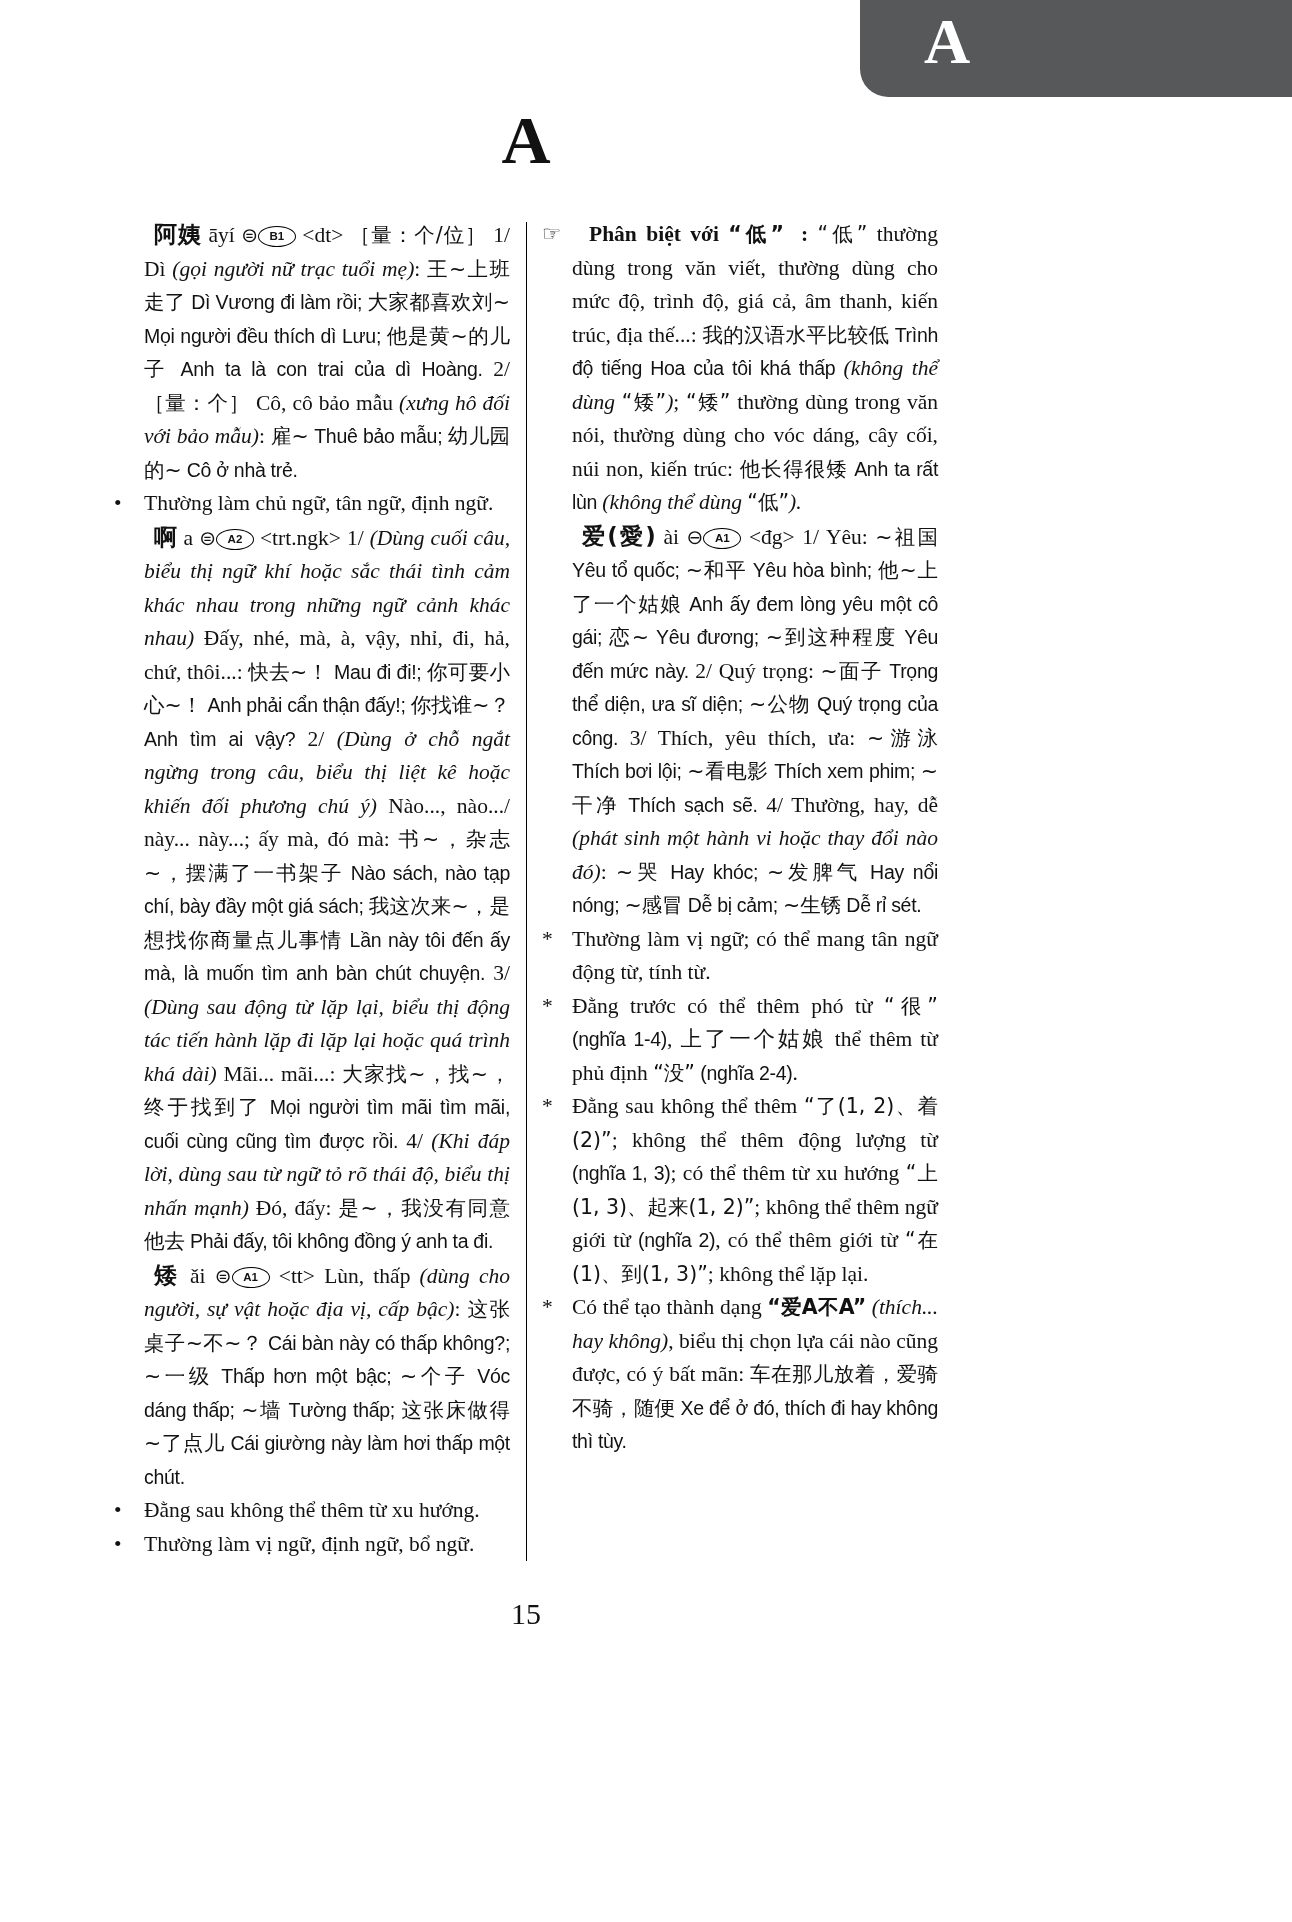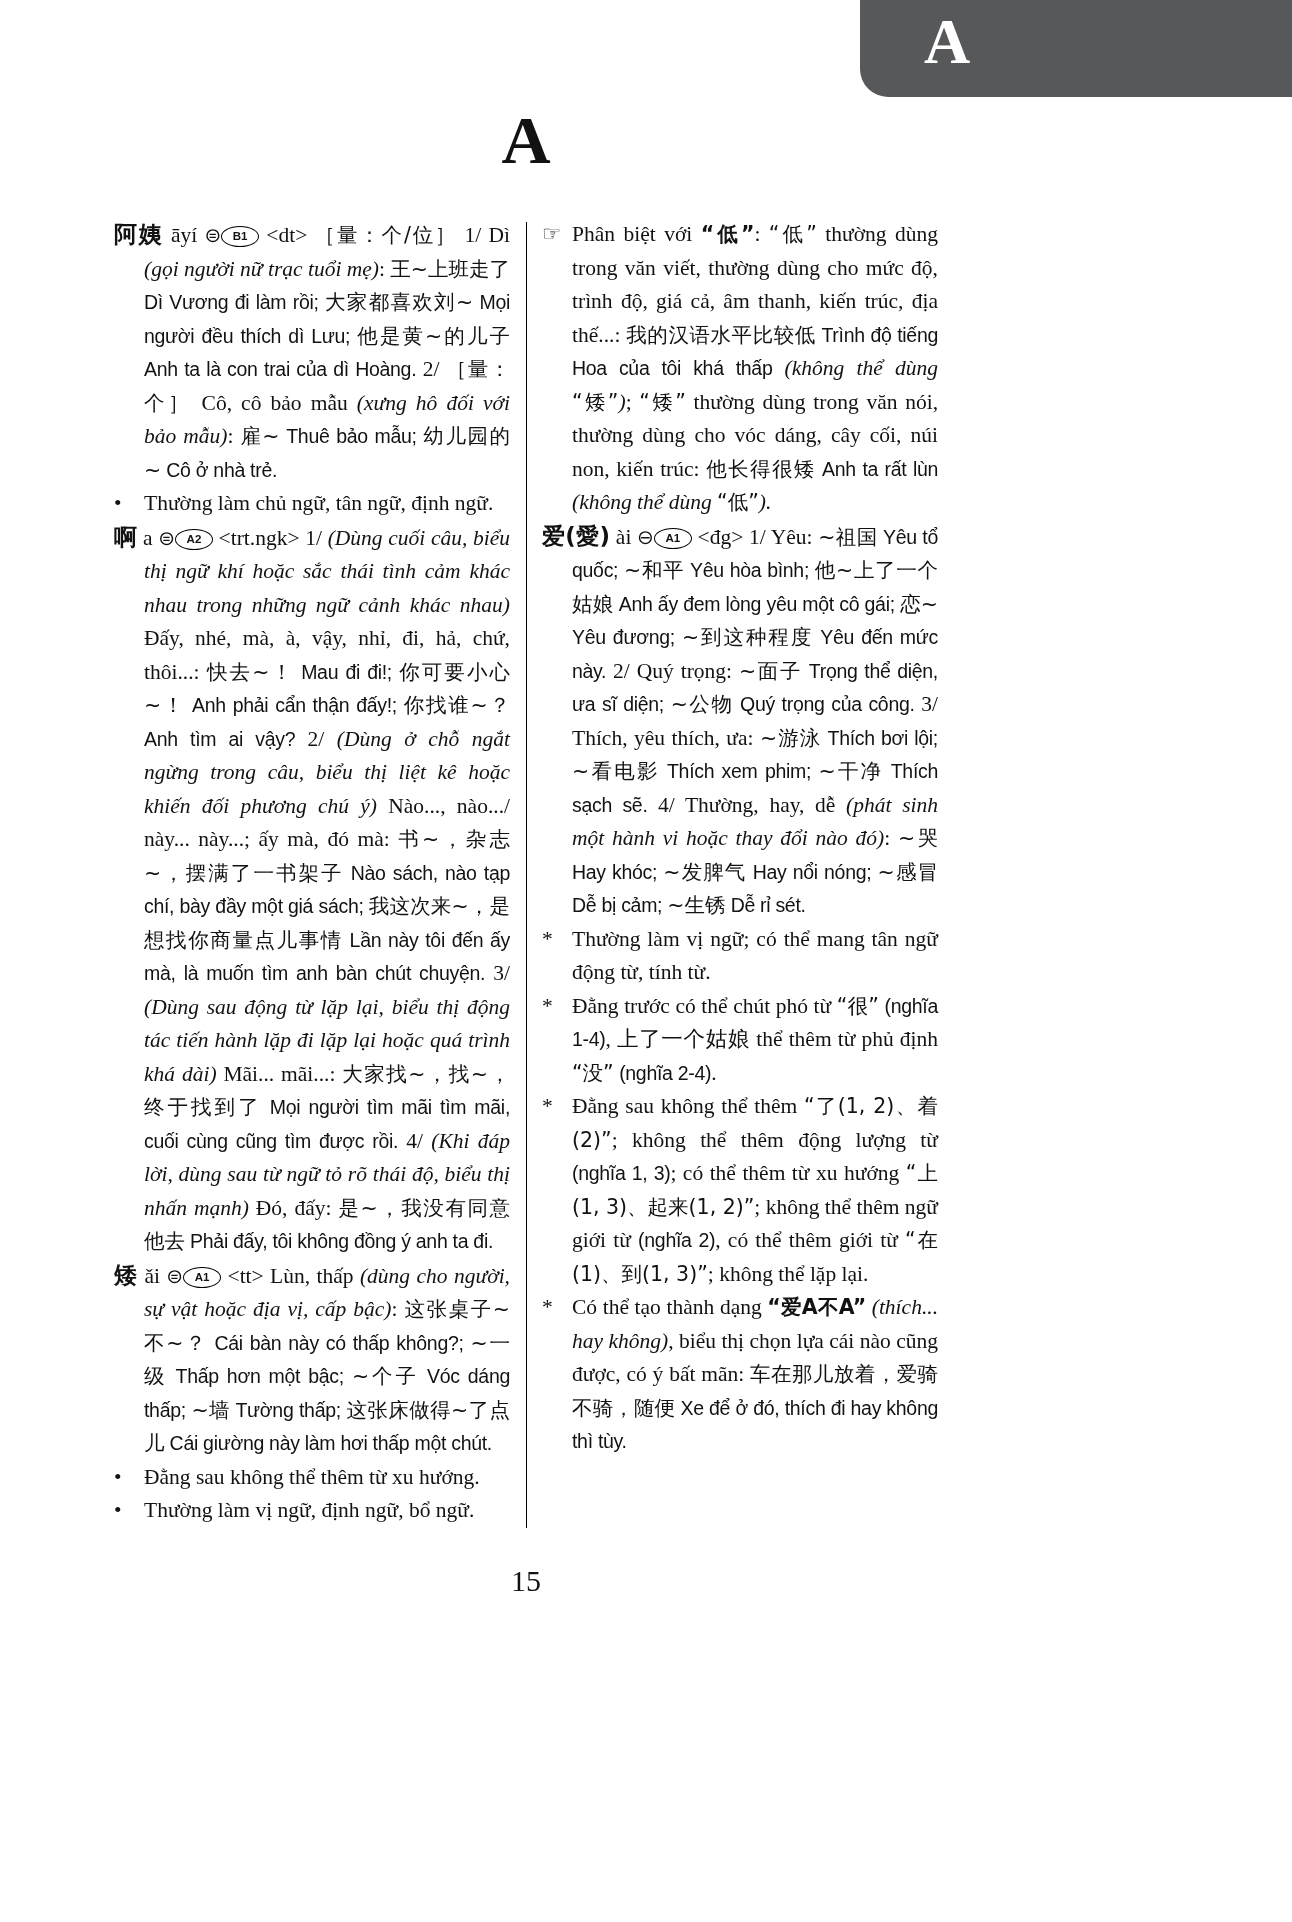--- a/index.html
+++ b/index.html
@@ -24,36 +24,36 @@
   }
   .columns {
     margin-left:114px; width:824px; display:flex; margin-top:44px;
   }
   .col {
     width:396px; font-size:21.5px; line-height:33.5px; text-align:justify;
   }
   .divider { width:1px; background:#000; margin:4px 15.5px 0 15.5px; }
   p.block { padding-left:30px; text-indent:-30px; margin:0; }
   .marker { display:inline-block; width:30px; text-indent:0; }
-  .s-hw  { font-family:"DejaVu Sans", sans-serif; font-weight:bold; font-size:23px; }
+  .s-hw  { font-family:"DejaVu Sans", sans-serif; font-weight:bold; font-size:23px;margin-left:40px; }
   .s-py  { font-family:"Liberation Serif", serif; }
   .s-sym { font-family:"DejaVu Sans", sans-serif; font-size:20px; }
   .s-badge {
     display:inline-block; width:38px; height:21px; border:1.5px solid #000;
     border-radius:50%; font-size:11.5px; line-height:18px; text-align:center;
     vertical-align:2px; font-family:"Liberation Sans", sans-serif;
     text-indent:0; font-weight:bold;
   }
   .s-tag { font-family:"Liberation Serif", serif; }
   .s-cn  { font-family:"DejaVu Sans", sans-serif; font-size:20.5px; }
   .s-cnb { font-family:"DejaVu Sans", sans-serif; font-size:20.5px; font-weight:bold; }
   .s-gl  { font-family:"Liberation Sans", sans-serif; font-size:19.5px; letter-spacing:-0.3px; }
   .s-vi  { font-family:"Liberation Serif", serif; }
   .s-it  { font-family:"Liberation Serif", serif; font-style:italic; }
-  .s-b   { font-family:"Liberation Serif", serif; font-weight:normal; }
+  .s-b   { font-family:"Liberation Serif", serif; font-weight:bold;margin-left:17px; }
   .page-number {
     margin:36px 0 0 114px; width:824px; text-align:center;
     font-size:30px; font-family:"Liberation Serif", serif;
   }
 </style>
 </head>
 <body>
 
 <div class="corner-tab">
   <span class="tab-letter">A</span>
@@ -68,19 +68,19 @@
       <p class="block entry"><span class="s-hw">啊</span><span class="s-py"> a </span><span class="s-sym">⊜</span><span class="s-badge">A2</span><span class="s-tag"> &lt;trt.ngk&gt; </span><span class="s-vi">1/ </span><span class="s-it">(Dùng cuối câu, biểu thị ngữ khí hoặc sắc thái tình cảm khác nhau trong những ngữ cảnh khác nhau)</span><span class="s-vi"> Đấy, nhé, mà, à, vậy, nhỉ, đi, hả, chứ, thôi...: </span><span class="s-cn">快去~！</span><span class="s-gl"> Mau đi đi!; </span><span class="s-cn">你可要小心~！</span><span class="s-gl"> Anh phải cẩn thận đấy!; </span><span class="s-cn">你找谁~？</span><span class="s-gl"> Anh tìm ai vậy? </span><span class="s-vi">2/ </span><span class="s-it">(Dùng ở chỗ ngắt ngừng trong câu, biểu thị liệt kê hoặc khiến đối phương chú ý)</span><span class="s-vi"> Nào..., nào.../ này... này...; ấy mà, đó mà: </span><span class="s-cn">书~，杂志~，摆满了一书架子</span><span class="s-gl"> Nào sách, nào tạp chí, bày đầy một giá sách; </span><span class="s-cn">我这次来~，是想找你商量点儿事情</span><span class="s-gl"> Lần này tôi đến ấy mà, là muốn tìm anh bàn chút chuyện. </span><span class="s-vi">3/ </span><span class="s-it">(Dùng sau động từ lặp lại, biểu thị động tác tiến hành lặp đi lặp lại hoặc quá trình khá dài)</span><span class="s-vi"> Mãi... mãi...: </span><span class="s-cn">大家找~，找~，终于找到了</span><span class="s-gl"> Mọi người tìm mãi tìm mãi, cuối cùng cũng tìm được rồi. </span><span class="s-vi">4/ </span><span class="s-it">(Khi đáp lời, dùng sau từ ngữ tỏ rõ thái độ, biểu thị nhấn mạnh)</span><span class="s-vi"> Đó, đấy: </span><span class="s-cn">是~，我没有同意他去</span><span class="s-gl"> Phải đấy, tôi không đồng ý anh ta đi.</span></p>
       <p class="block entry"><span class="s-hw">矮</span><span class="s-py"> ǎi </span><span class="s-sym">⊜</span><span class="s-badge">A1</span><span class="s-tag"> &lt;tt&gt; </span><span class="s-vi">Lùn, thấp </span><span class="s-it">(dùng cho người, sự vật hoặc địa vị, cấp bậc)</span><span class="s-vi">: </span><span class="s-cn">这张桌子~不~？</span><span class="s-gl"> Cái bàn này có thấp không?; </span><span class="s-cn">~一级</span><span class="s-gl"> Thấp hơn một bậc; </span><span class="s-cn">~个子</span><span class="s-gl"> Vóc dáng thấp; </span><span class="s-cn">~墙</span><span class="s-gl"> Tường thấp; </span><span class="s-cn">这张床做得~了点儿</span><span class="s-gl"> Cái giường này làm hơi thấp một chút.</span></p>
       <p class="block bullet"><span class="marker">•</span><span class="s-vi">Đằng sau không thể thêm từ xu hướng.</span></p>
       <p class="block bullet"><span class="marker">•</span><span class="s-vi">Thường làm vị ngữ, định ngữ, bổ ngữ.</span></p>
     </div>
   <div class="divider"></div>
   <div class="col">
       <p class="block pointer"><span class="marker">☞</span><span class="s-b">Phân biệt với </span><span class="s-cnb">“低”</span><span class="s-b">: </span><span class="s-cn">“低”</span><span class="s-vi"> thường dùng trong văn viết, thường dùng cho mức độ, trình độ, giá cả, âm thanh, kiến trúc, địa thế...: </span><span class="s-cn">我的汉语水平比较低</span><span class="s-gl"> Trình độ tiếng Hoa của tôi khá thấp </span><span class="s-it">(không thể dùng </span><span class="s-cn">“矮”</span><span class="s-it">)</span><span class="s-vi">; </span><span class="s-cn">“矮”</span><span class="s-vi"> thường dùng trong văn nói, thường dùng cho vóc dáng, cây cối, núi non, kiến trúc: </span><span class="s-cn">他长得很矮</span><span class="s-gl"> Anh ta rất lùn </span><span class="s-it">(không thể dùng </span><span class="s-cn">“低”</span><span class="s-it">).</span></p>
       <p class="block entry"><span class="s-hw">爱(愛)</span><span class="s-py"> ài </span><span class="s-sym">⊖</span><span class="s-badge">A1</span><span class="s-tag"> &lt;đg&gt; </span><span class="s-vi">1/ Yêu: </span><span class="s-cn">~祖国</span><span class="s-gl"> Yêu tổ quốc; </span><span class="s-cn">~和平</span><span class="s-gl"> Yêu hòa bình; </span><span class="s-cn">他~上了一个姑娘</span><span class="s-gl"> Anh ấy đem lòng yêu một cô gái; </span><span class="s-cn">恋~</span><span class="s-gl"> Yêu đương; </span><span class="s-cn">~到这种程度</span><span class="s-gl"> Yêu đến mức này. </span><span class="s-vi">2/ Quý trọng: </span><span class="s-cn">~面子</span><span class="s-gl"> Trọng thể diện, ưa sĩ diện; </span><span class="s-cn">~公物</span><span class="s-gl"> Quý trọng của công. </span><span class="s-vi">3/ Thích, yêu thích, ưa: </span><span class="s-cn">~游泳</span><span class="s-gl"> Thích bơi lội; </span><span class="s-cn">~看电影</span><span class="s-gl"> Thích xem phim; </span><span class="s-cn">~干净</span><span class="s-gl"> Thích sạch sẽ. </span><span class="s-vi">4/ Thường, hay, dễ </span><span class="s-it">(phát sinh một hành vi hoặc thay đổi nào đó)</span><span class="s-vi">: </span><span class="s-cn">~哭</span><span class="s-gl"> Hay khóc; </span><span class="s-cn">~发脾气</span><span class="s-gl"> Hay nổi nóng; </span><span class="s-cn">~感冒</span><span class="s-gl"> Dễ bị cảm; </span><span class="s-cn">~生锈</span><span class="s-gl"> Dễ rỉ sét.</span></p>
       <p class="block star"><span class="marker">*</span><span class="s-vi">Thường làm vị ngữ; có thể mang tân ngữ động từ, tính từ.</span></p>
-      <p class="block star"><span class="marker">*</span><span class="s-vi">Đằng trước có thể chút phó từ </span><span class="s-cn">“很”</span><span class="s-vi"> </span><span class="s-gl">(nghĩa 1-4)</span><span class="s-vi">, 上了一个姑娘 thể thêm từ phủ định </span><span class="s-cn">“没”</span><span class="s-vi"> </span><span class="s-gl">(nghĩa 2-4)</span><span class="s-vi">.</span></p>
+      <p class="block star"><span class="marker">*</span><span class="s-vi">Đằng trước có thể thêm phó từ </span><span class="s-cn">“很”</span><span class="s-vi"> </span><span class="s-gl">(nghĩa 1-4)</span><span class="s-vi">, 上了一个姑娘 thể thêm từ phủ định </span><span class="s-cn">“没”</span><span class="s-vi"> </span><span class="s-gl">(nghĩa 2-4)</span><span class="s-vi">.</span></p>
       <p class="block star"><span class="marker">*</span><span class="s-vi">Đằng sau không thể thêm </span><span class="s-cn">“了(1, 2)、着(2)”</span><span class="s-vi">; không thể thêm động lượng từ </span><span class="s-gl">(nghĩa 1, 3)</span><span class="s-vi">; có thể thêm từ xu hướng </span><span class="s-cn">“上(1, 3)、起来(1, 2)”</span><span class="s-vi">; không thể thêm ngữ giới từ </span><span class="s-gl">(nghĩa 2)</span><span class="s-vi">, có thể thêm giới từ </span><span class="s-cn">“在(1)、到(1, 3)”</span><span class="s-vi">; không thể lặp lại.</span></p>
       <p class="block star"><span class="marker">*</span><span class="s-vi">Có thể tạo thành dạng </span><span class="s-cnb">“爱A不A”</span><span class="s-it"> (thích... hay không)</span><span class="s-vi">, biểu thị chọn lựa cái nào cũng được, có ý bất mãn: </span><span class="s-cn">车在那儿放着，爱骑不骑，随便</span><span class="s-gl"> Xe để ở đó, thích đi hay không thì tùy.</span></p>
     </div>
 </div>
 
 <div class="page-number">15</div>
 
 </body></html>

